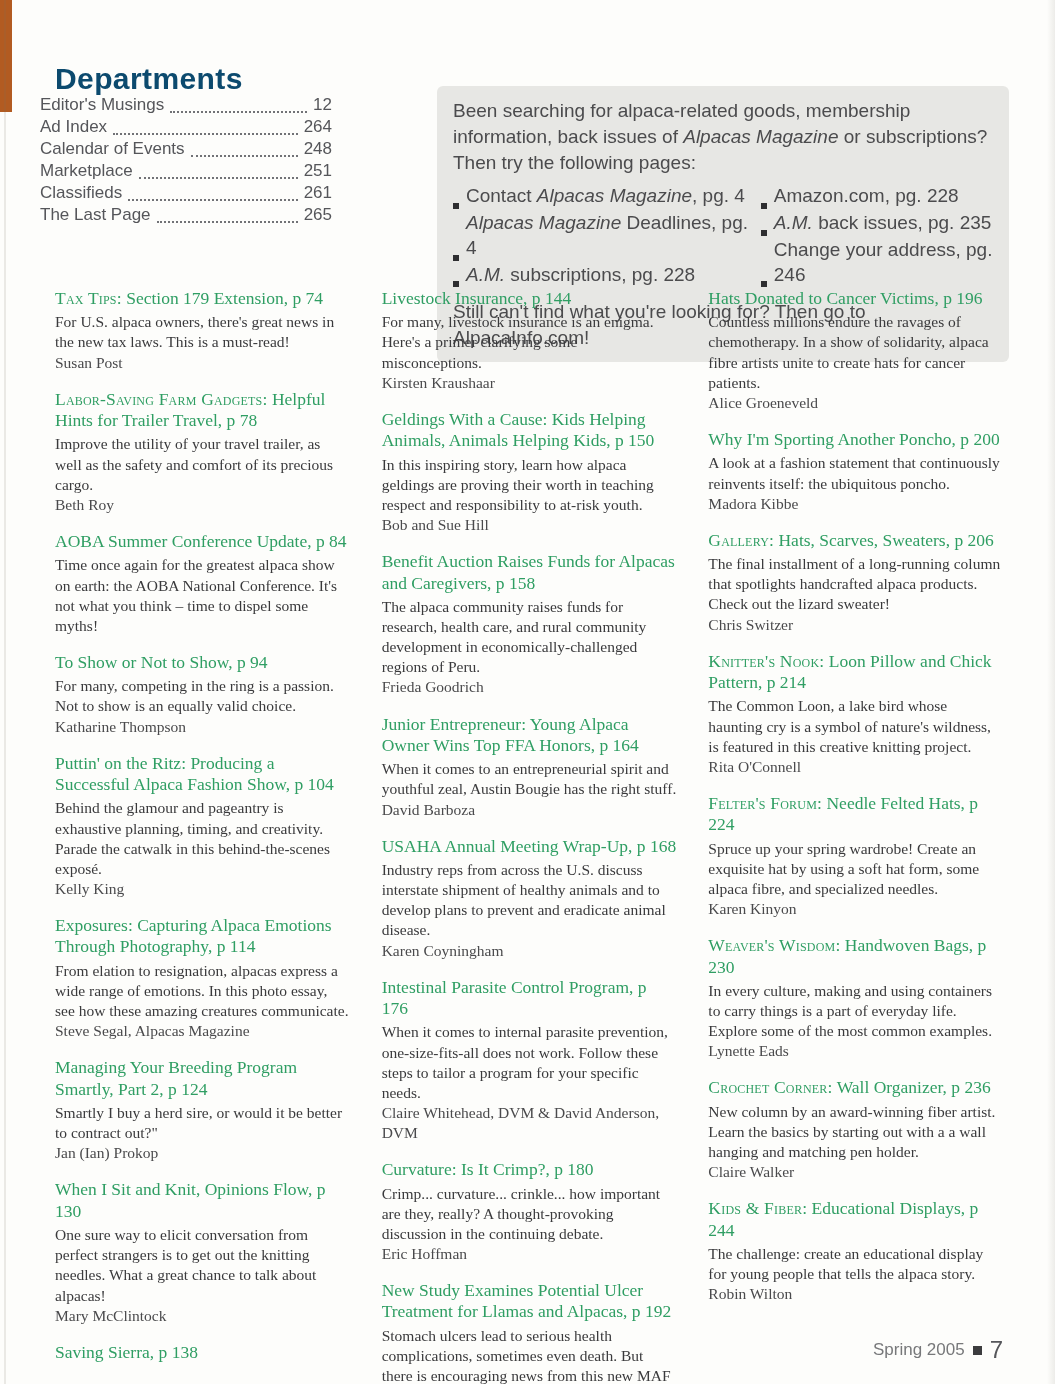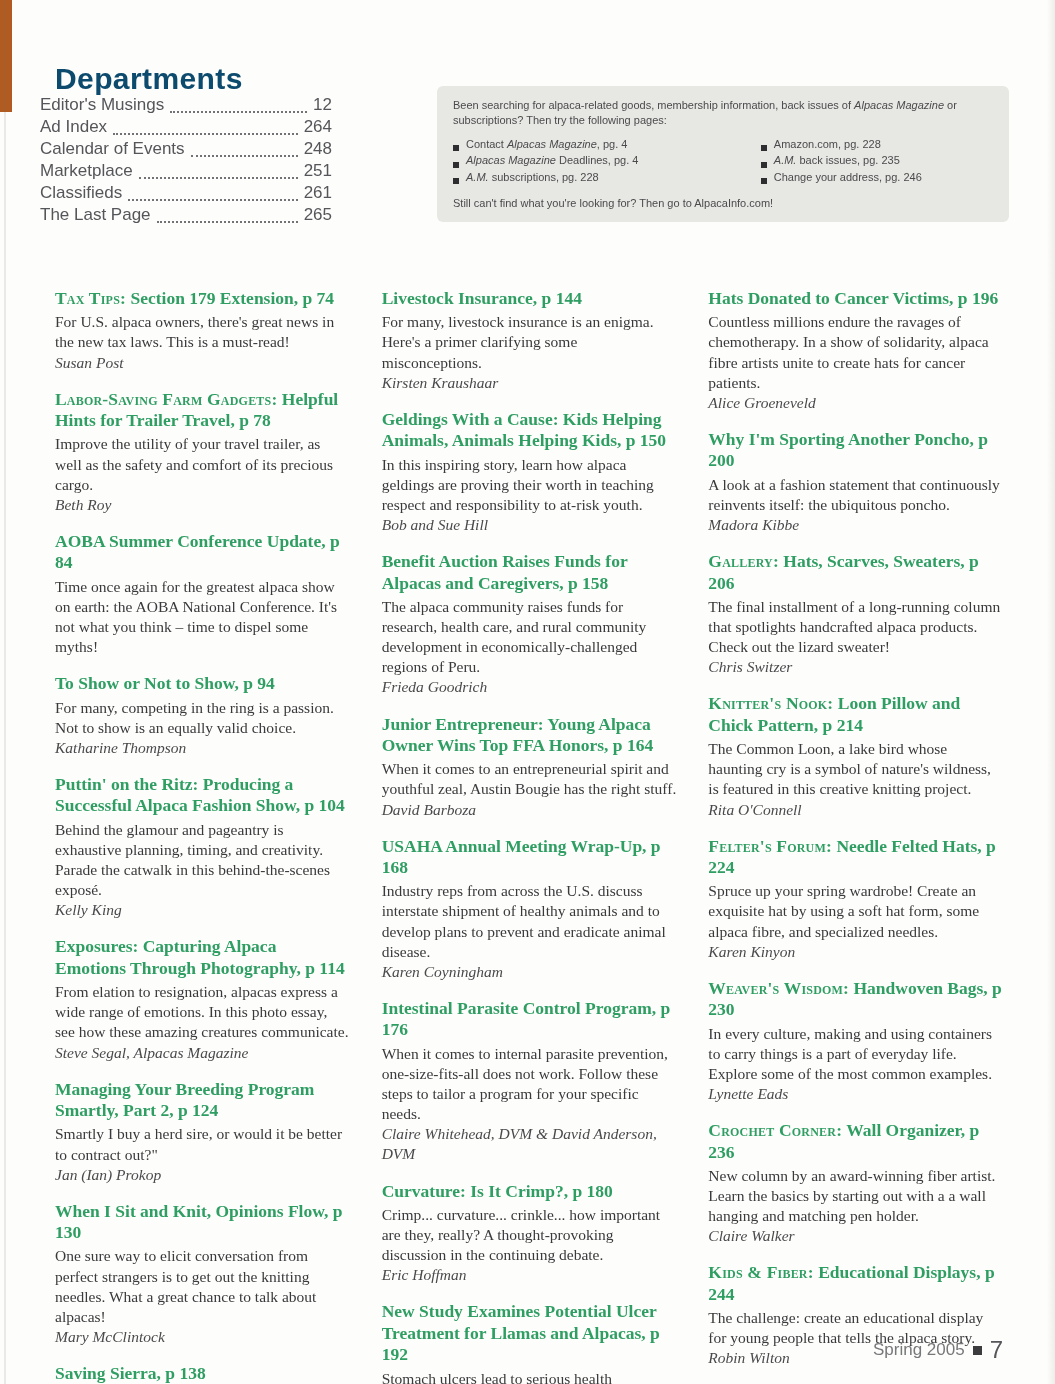--- a/index.html
+++ b/index.html
@@ -21,45 +21,45 @@
 
   .depts{position:absolute;left:40px;top:95px;width:292px;color:#55565a;font-size:17px;}
   .dept-row{display:flex;align-items:baseline;height:22px;}
   .dept-name{white-space:nowrap;}
   .leader{flex:1;margin:0 6px;border-bottom:2px dotted #717276;align-self:flex-end;margin-bottom:4px;}
   .dept-page{white-space:nowrap;}
 
   .info-box{
     position:absolute;left:437px;top:86px;width:572px;box-sizing:border-box;
     background:#e7e7e4;border-radius:6px;padding:12px 16px 11px;
-    color:#4b4b4d;font-size:11px;line-height:1.36;
+    color:#4b4b4d;font-size:19px;line-height:1.36;
   }
   .it{font-style:italic;}
   .bullets{display:flex;margin:9px 0 10px;}
   .bcol-left{width:57%;}
   .bcol-right{width:43%;}
   .bullet-item{display:flex;line-height:1.3;margin-bottom:2px;align-items:flex-end;}
   .bmark{flex:0 0 auto;width:6px;height:6px;background:#2e2e30;margin:6px 7px 0 0;}
   .info-footer{margin-top:2px;}
 
   .articles{position:absolute;left:55px;top:288px;width:948px;display:flex;gap:32px;}
   .col{flex:1;min-width:0;}
   .article{margin-bottom:16px;}
   .article h3{
     font-family:"Liberation Serif","DejaVu Serif",serif;
-    font-size:17.5px;line-height:1.22;color:#2f9e63;margin:0 0 3px;font-weight:bold;
+    font-size:17.5px;line-height:1.22;color:#2f9e63;margin:0 0 3px;font-weight:normal;
   }
   .kick{font-variant:small-caps;letter-spacing:.2px;}
   .desc{
     font-family:"Liberation Serif","DejaVu Serif",serif;
     font-size:15.5px;line-height:1.3;color:#3a3a3c;margin:0;
   }
   .author{
     font-family:"Liberation Serif","DejaVu Serif",serif;
-    font-style:italic;font-size:15.5px;line-height:1.3;color:#4a4a4c;margin:0;
+    font-size:15.5px;line-height:1.3;color:#4a4a4c;margin:0;
   }
 
   .page-footer{
     position:absolute;right:52px;bottom:20px;display:flex;align-items:center;gap:8px;
     color:#77787a;font-size:17px;
   }
   .sq{width:9px;height:9px;background:#3c3c3e;}
   .pnum{font-size:24px;color:#55565a;}
 </style>
 </head>

